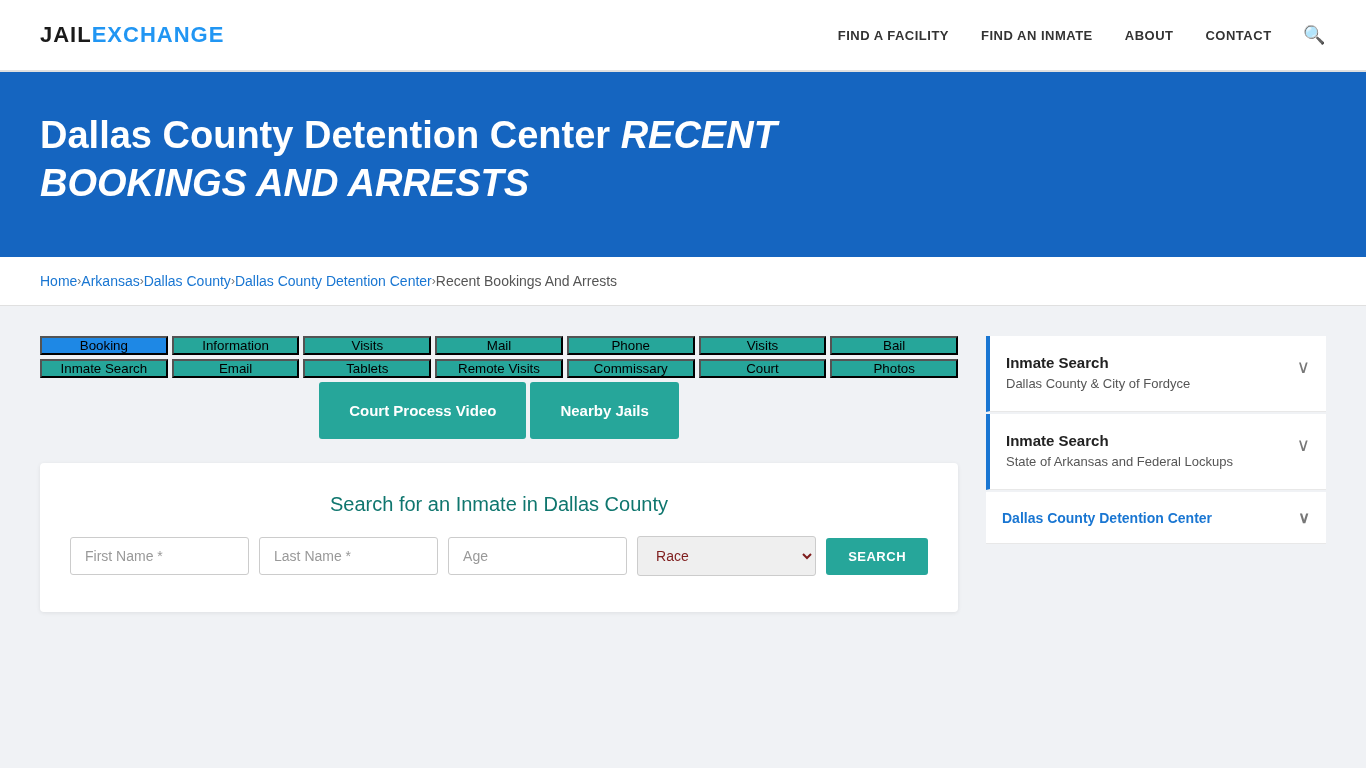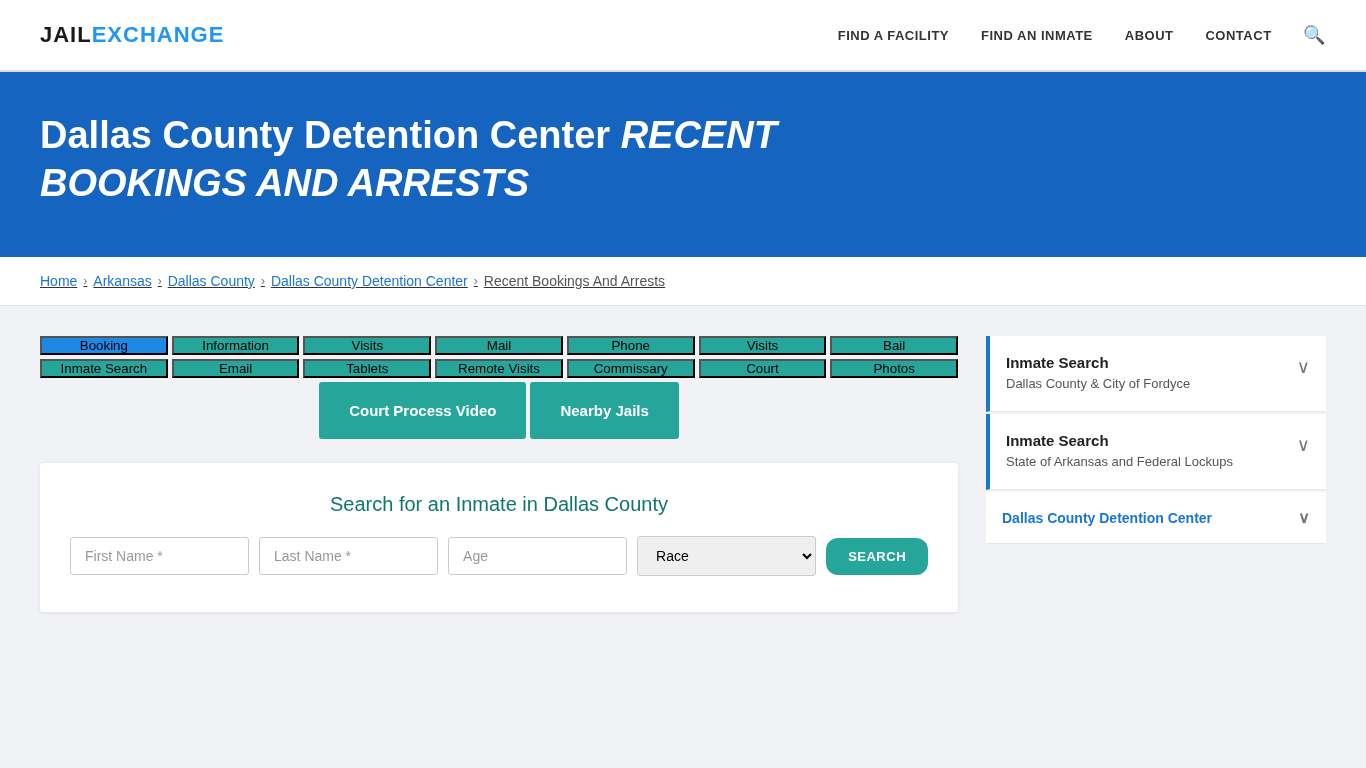--- a/index.html
+++ b/index.html
@@ -62,24 +62,22 @@
 
     
     .breadcrumb-bar {
       background: #fff;
       padding: 16px 40px;
       border-bottom: 1px solid #e0e0e0;
     }
     .breadcrumb {
       display: flex;
       align-items: center;
-      gap: 6px;
       flex-wrap: wrap;
       font-size: 14px;
-      text-decoration: underline;
     }
     .breadcrumb a {
       color: #1976d2;
       text-decoration: none;
     }
     .breadcrumb .sep { color: #777; font-size: 12px; }
     .breadcrumb .current { color: #555; }
 
     
     .main-area {
@@ -141,31 +139,31 @@
       display: flex;
       gap: 10px;
       flex-wrap: wrap;
       align-items: center;
     }
     .search-form input, .search-form select {
       padding: 10px 14px;
       border: 1px solid #ccc;
       border-radius: 3px;
       font-size: 14px;
-      color: #000000;
+      color: #7f1d1d;
       flex: 1;
       min-width: 130px;
     }
     .search-form input::placeholder { color: #999; }
     .search-btn {
       background: #26a69a;
       color: #fff;
       border: none;
       padding: 11px 22px;
-      border-radius: 12px;
+      border-radius: 3px;
       font-size: 13px;
       font-weight: 700;
       letter-spacing: 0.5px;
       cursor: pointer;
       text-transform: uppercase;
     }
 
     
     .right-col {
       width: 340px;

